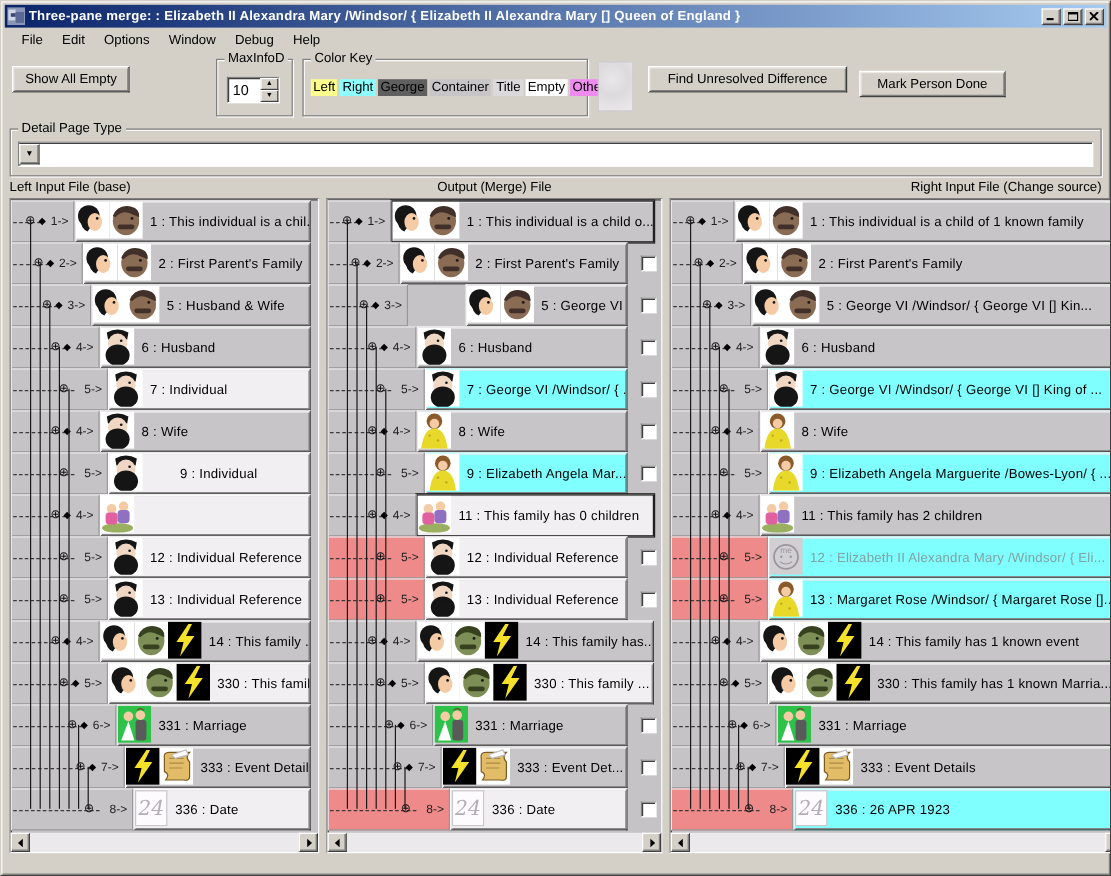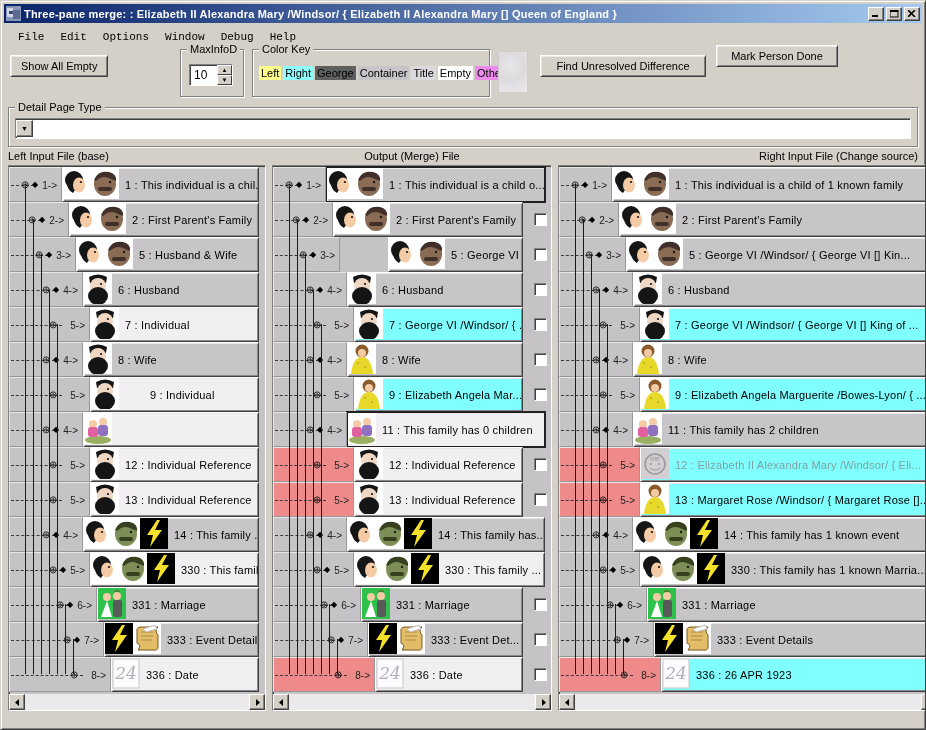--- a/index.html
+++ b/index.html
@@ -10,30 +10,30 @@
     padding:3px;position:relative;overflow:hidden;}
   
   .titlebar{height:19px;background:linear-gradient(90deg,#0a246a,#a6caf0);
     display:flex;align-items:center;padding:0 2px;color:#fff;font-size:11px;font-weight:bold;}
   .titlebar .app-icon{width:15px;height:15px;margin-right:3px;flex:none;}
   .titlebar .ttext{flex:1;white-space:nowrap;overflow:hidden;letter-spacing:.2px;}
   .winbtn{width:16px;height:14px;background:#d4d0c8;border:1px solid;border-color:#fff #404040 #404040 #fff;
     box-shadow:inset -1px -1px 0 #808080;margin-left:2px;display:flex;align-items:center;justify-content:center;
     font-size:9px;color:#000;font-weight:bold;line-height:1;font-family:"DejaVu Sans Mono",monospace;}
   
-  .menubar{height:22px;display:flex;align-items:flex-end;padding-left:6px;font-size:11px;gap:0;font-family:Liberation Mono, monospace;}
+  .menubar{height:22px;display:flex;align-items:center;padding-left:6px;font-size:11px;gap:0;}
   .menu-item{padding:2px 8px;color:#000;}
   
   .toolbar{height:60px;position:relative;font-size:11px;}
   .btn{background:#d4d0c8;border:1px solid;border-color:#fff #404040 #404040 #fff;
     box-shadow:inset 1px 1px 0 #ece9e4, inset -1px -1px 0 #808080;
     font-size:11px;padding:4px 10px;color:#000;position:absolute;white-space:nowrap;}
   #btn-show-empty{left:6px;top:10px;}
   #btn-find{left:536px;top:10px;width:166px;text-align:center;}
-  #btn-mark{left:712px;top:0;width:122px;text-align:center;}
+  #btn-mark{left:712px;top:14px;width:122px;text-align:center;}
   .groupbox{position:absolute;border:1px solid #808080;box-shadow:1px 1px 0 #fff, inset 1px 1px 0 #fff;}
   .groupbox .legend{position:absolute;top:-7px;left:6px;background:#d4d0c8;padding:0 3px;font-size:11px;}
   #gb-maxinfod{left:176px;top:4px;width:64px;height:48px;}
   .spinner{position:absolute;left:8px;top:14px;width:44px;height:22px;background:#fff;
     border:1px solid;border-color:#808080 #fff #fff #808080;box-shadow:inset 1px 1px 0 #404040;
     display:flex;align-items:center;}
   .spinner .val{flex:1;padding-left:4px;font-size:12px;}
   .spinbtns{width:15px;height:100%;display:flex;flex-direction:column;}
   .spinbtns div{flex:1;background:#d4d0c8;border:1px solid;border-color:#fff #404040 #404040 #fff;
     font-size:6px;display:flex;align-items:center;justify-content:center;line-height:0;}

